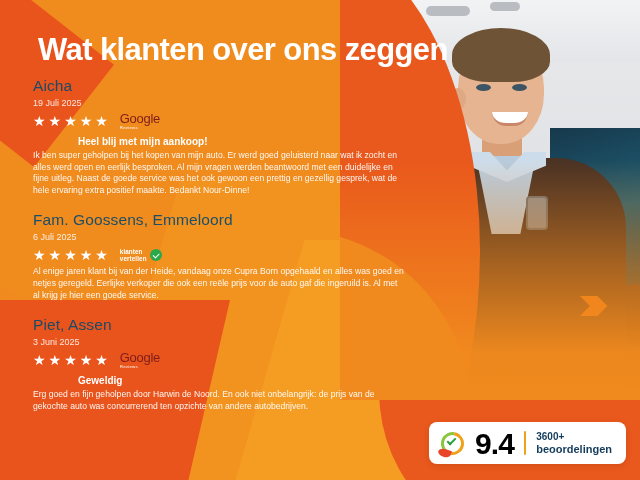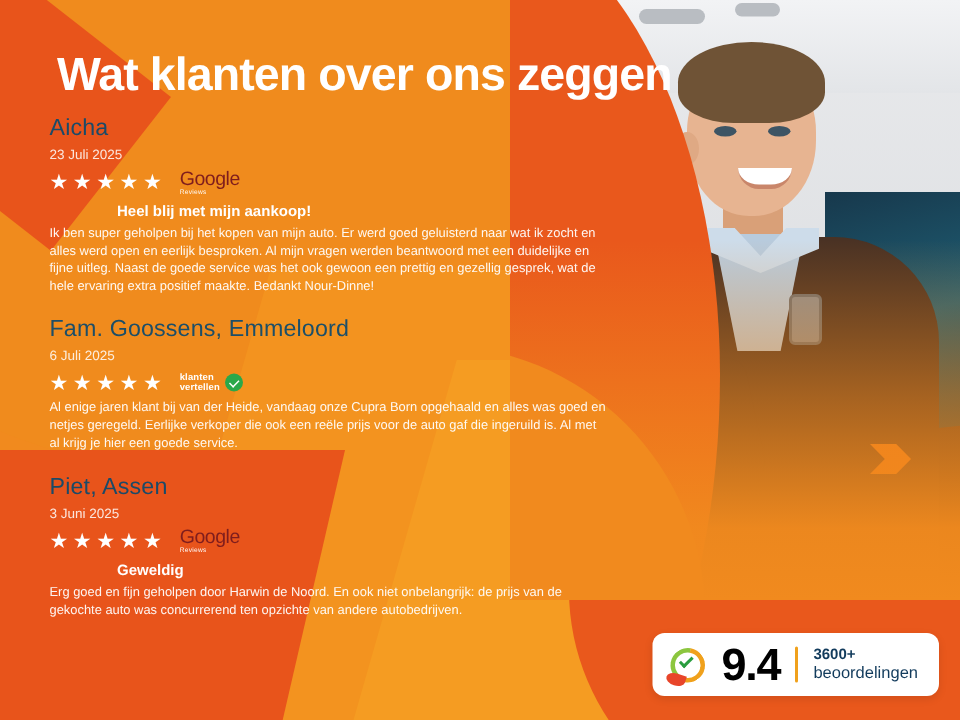--- a/index.html
+++ b/index.html
@@ -201,21 +201,21 @@
     transform:rotate(-45deg);
   }
   .kv-logo .swoosh {
     position:absolute; left:-2px; bottom:-1px; width:13px; height:8px;
     background:#e8452a; border-radius:50% 0 50% 50%; transform:rotate(18deg);
   }
   .score-num { font-size:30px; font-weight:bold; color:#000000; letter-spacing:-.8px; line-height:25px; }
   .score-sep { width:2px; height:24px; background:#f0a11c; border-radius:1px; }
   .score-lines { display:flex; flex-direction:column; line-height:12.5px; }
   .score-lines .l1 { font-size:10px; font-weight:bold; color:#123b5c; }
-  .score-lines .l2 { font-size:11px; font-weight:normal; color:#123b5c; }
+  .score-lines .l2 { font-size:11px; font-weight:bold; color:#123b5c; }
 </style>
 </head>
 <body>
 
 <div id="bg">
   <div class="bg-base"></div>
   <div class="bg-right-field"></div>
   <div class="bg-circle"></div>
   <div class="bg-corner-tl"></div>
   <div class="bg-band-a"></div>
@@ -261,21 +261,21 @@
 </div>
 
 <div id="content">
 
   <div class="page-title">Wat klanten over ons zeggen</div>
 
   <div class="reviews">
 
     <div class="review">
       <div class="rv-name">Aicha</div>
-      <div class="rv-date">23 Juli 2025</div>
+      <div class="rv-date">19 Juli 2025</div>
       <div class="rv-meta">
         <div class="stars">
           <span>★</span>
           <span>★</span>
           <span>★</span>
           <span>★</span>
           <span>★</span>
         </div>
         <div class="badge-google">
           <span class="g-word">Google</span>

